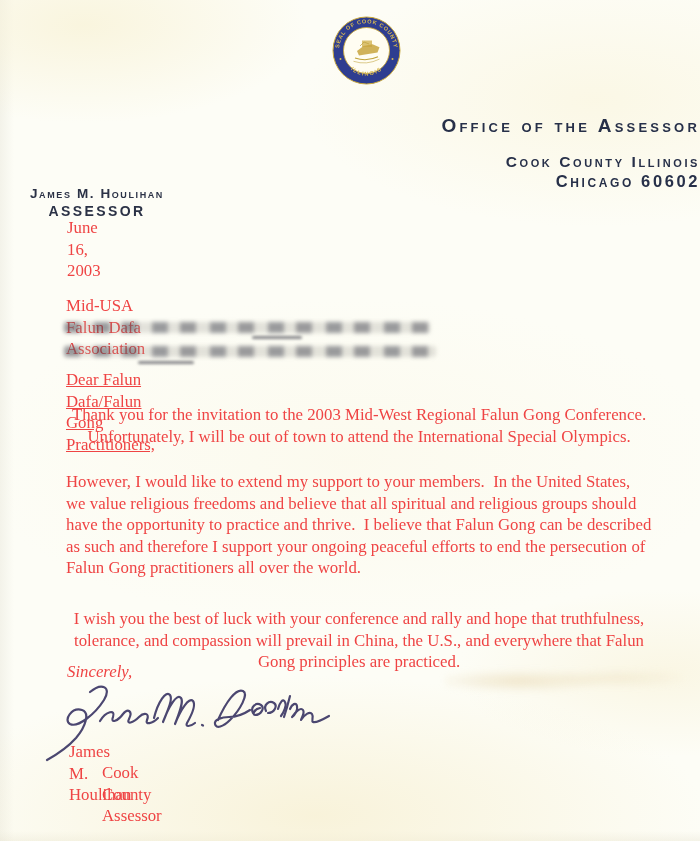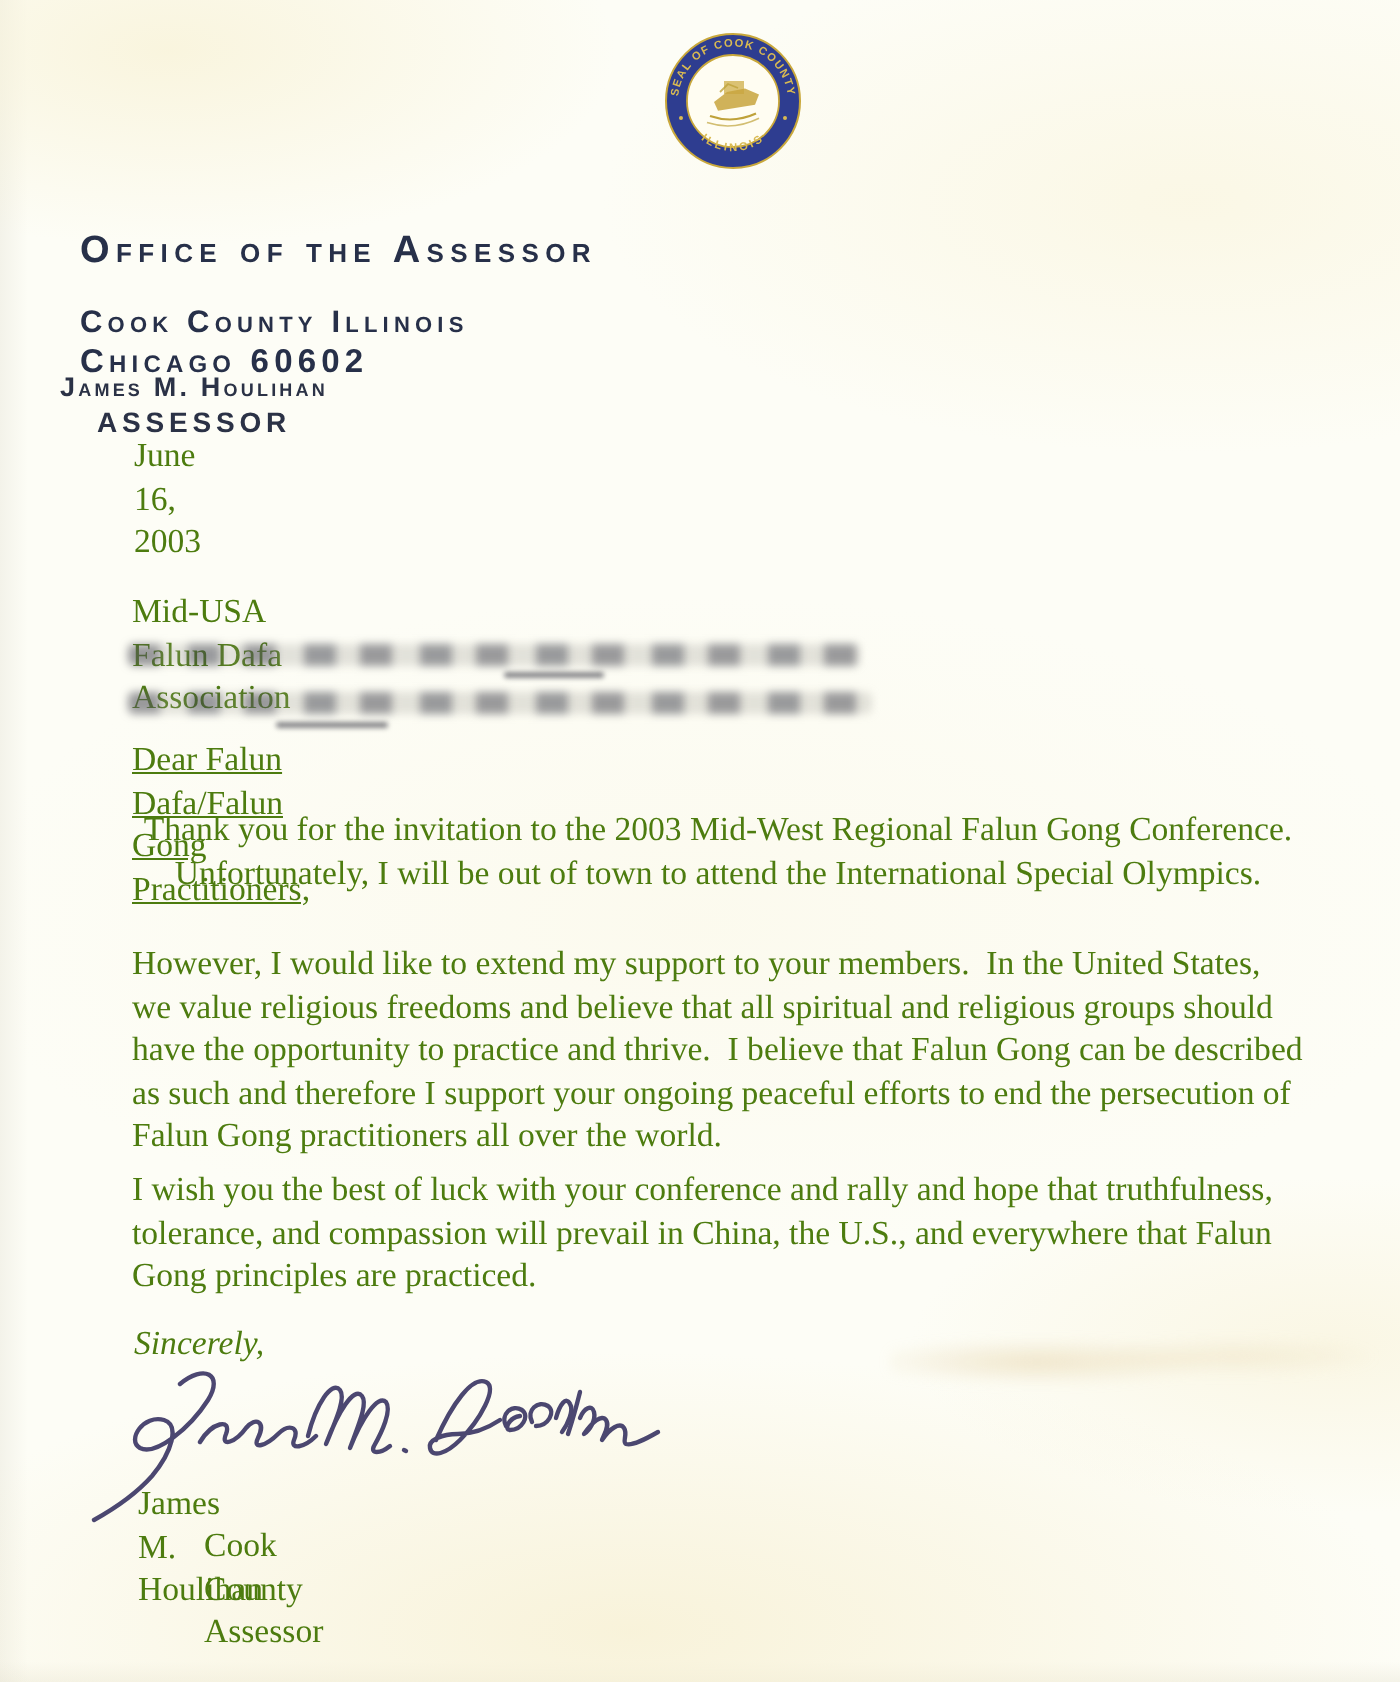--- a/index.html
+++ b/index.html
@@ -17,39 +17,39 @@
       radial-gradient(ellipse 500px 220px at 50% 55%, rgba(250,246,226,.4), transparent 75%),
       radial-gradient(ellipse 560px 200px at 45% 97%, rgba(247,240,211,.8), transparent 70%),
       radial-gradient(ellipse 300px 120px at 95% 80%, rgba(248,242,216,.6), transparent 70%),
       linear-gradient(90deg, rgba(225,223,210,.35), rgba(225,223,210,0) 14px),
       linear-gradient(0deg, rgba(228,224,206,.35), rgba(228,224,206,0) 10px);
   }
   .abs{position:absolute;}
 
   
   .seal{left:331px;top:15px;width:71px;height:71px;}
-  .office-block{left:40px;top:115px;width:660px;text-align:left;color:#273049;
+  .office-block{left:40px;top:115px;width:660px;text-align:right;color:#273049;
     font-family:"Liberation Sans", sans-serif;font-variant:small-caps;font-weight:600;}
   .office-line1{font-size:19px;letter-spacing:3.2px;}
   .office-line2{font-size:15.5px;letter-spacing:2.6px;margin-top:16px;}
   .office-line3{font-size:16.5px;letter-spacing:2.6px;margin-top:1px;}
   .name-block{left:22px;top:186px;width:150px;text-align:center;color:#2b3246;
     font-family:"Liberation Sans", sans-serif;}
   .official-name{font-variant:small-caps;font-weight:600;font-size:13.5px;letter-spacing:1.6px;white-space:nowrap;}
   .official-title{font-size:14px;letter-spacing:2.4px;font-weight:600;margin-top:2px;}
 
   
-  .ink{color:#4d7c0f;font-size:16.8px;line-height:21.5px;}
+  .ink{color:#ef4444;font-size:16.8px;line-height:21.5px;}
   .date-line{left:67px;top:217px;}
   .recipient-line{left:66px;top:295px;}
   .salutation-line{left:66px;top:369px;text-decoration:underline;}
   .para{left:66px;width:586px;margin:0;white-space:pre-wrap;}
   .para1{top:404px;text-align:center;}
   .para2{top:471px;}
-  .para3{top:584px;}
+  .para3{top:608px;text-align:center;}
   .closing-line{left:67px;top:661px;font-style:italic;}
   .signer-name{left:69px;top:741px;}
   .signer-title{left:69px;top:762px;margin-left:33px;}
 
   
   .redact{height:11px;border-radius:3px;filter:blur(2.2px);
     background:repeating-linear-gradient(90deg,
       rgba(88,88,96,.60) 0 16px, rgba(160,158,150,.28) 16px 30px,
       rgba(72,74,84,.55) 30px 46px, rgba(150,148,140,.25) 46px 58px);}
   .redact1{left:64px;top:322px;width:366px;}

